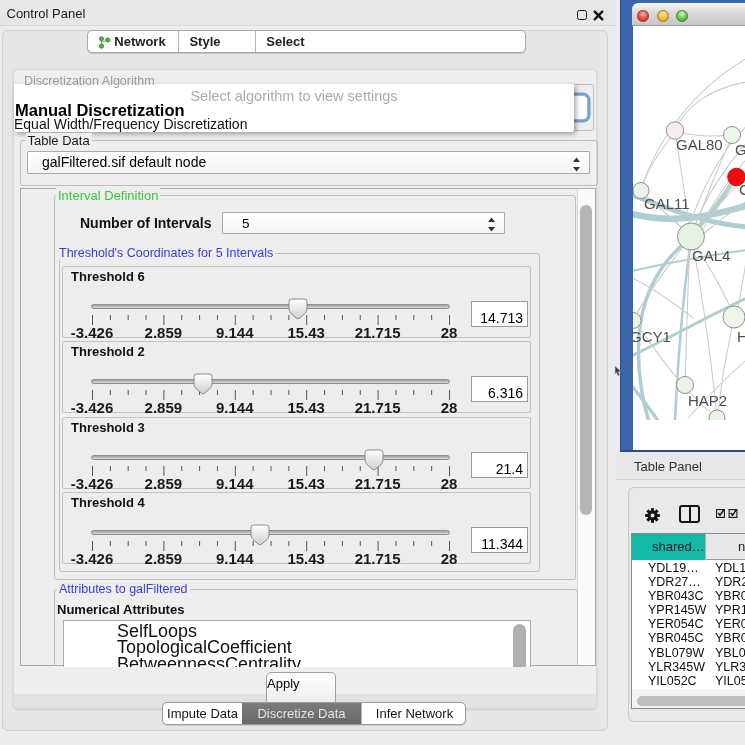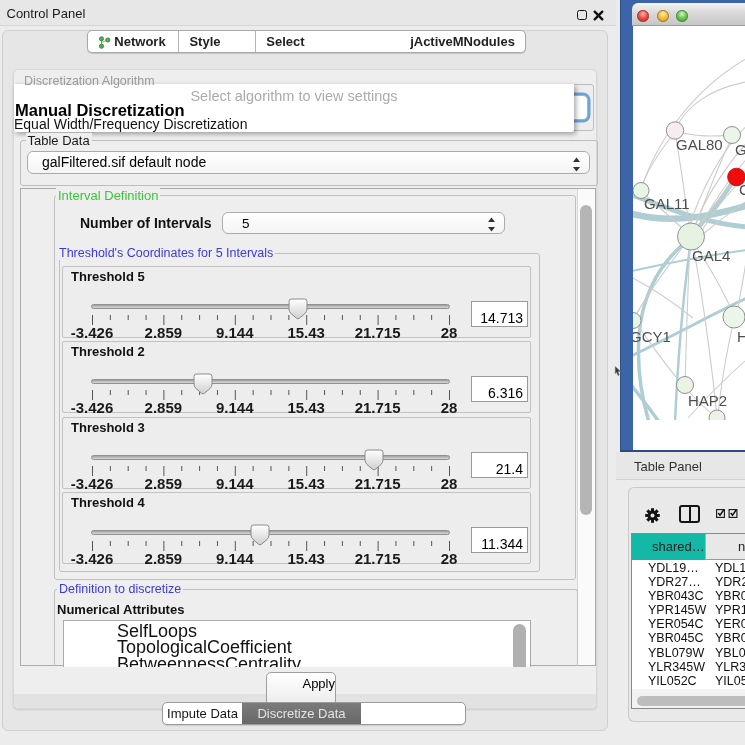--- a/index.html
+++ b/index.html
@@ -1,19 +1,19 @@
 <!DOCTYPE html>
 <html><head>
 <meta charset="utf-8">
 <style>
   * { margin:0; padding:0; box-sizing:border-box; }
   html,body { width:745px; height:745px; overflow:hidden; }
   body { font-family:"Liberation Sans", sans-serif; background:#ececec; position:relative; }
   .abs { position:absolute; }
-  .combo { position:absolute; background:linear-gradient(#ffffff,#f4f4f4); border:1px solid #ababab; border-radius:6px;text-align:right; }
+  .combo { position:absolute; background:linear-gradient(#ffffff,#f4f4f4); border:1px solid #ababab; border-radius:1px;text-align:right; }
   .tbox { position:absolute; left:62px; width:469px; height:72px; background:#ededed; border:1px solid #c2c2c2; border-radius:2px; }
   .tlab { position:absolute; left:8px; top:1.5px; font-size:13px; font-weight:bold; color:#111; }
   .track { position:absolute; left:27.5px; top:37px; width:359px; height:5px; background:linear-gradient(#9e9e9e,#dadada); border:1px solid #8f8f8f; border-radius:2.5px; }
   .vfield { position:absolute; left:408px; top:33.5px; width:57px; height:26px; background:#fff; border:1px solid #9a9a9a; font-size:14px; text-align:right; padding:8px 4px 0 0; color:#000; }
   .ticks { position:absolute; left:29px; top:48px; }
   .tklbl { position:absolute; top:56.5px; font-size:15px; font-weight:bold; color:#1a1a1a; width:60px; text-align:center; }
   .thumb { position:absolute; top:31px; }
 </style>
 </head>
 <body>
@@ -144,21 +144,20 @@
 <div class="abs" id="toptabs" style="left:87px;top:30px;width:439px;height:23px;background:#fff;border:1px solid #a9a9a9;border-radius:5px;box-shadow:0 1px 1px rgba(0,0,0,0.15);overflow:hidden;font-size:13px;font-weight:bold;color:#222;">
   <div style="position:absolute;left:0;top:0;width:90px;height:23px;line-height:22px;text-align:center;padding-left:14px;">Network</div>
   <svg style="position:absolute;left:10px;top:5px;" width="13" height="13" viewBox="0 0 13 13">
     <path d="M3.5 3 L3.5 10 M3.5 6.5 L9.5 4" stroke="#9a9a9a" stroke-width="1"></path>
     <circle cx="3.5" cy="2.8" r="2.1" fill="#4faf4f" stroke="#2c7d2c" stroke-width="0.8"></circle>
     <circle cx="3.5" cy="10.2" r="2.1" fill="#4faf4f" stroke="#2c7d2c" stroke-width="0.8"></circle>
     <circle cx="9.8" cy="4" r="2.1" fill="#4faf4f" stroke="#2c7d2c" stroke-width="0.8"></circle>
   </svg>
   <div style="position:absolute;left:90px;top:0;width:53px;height:23px;line-height:22px;text-align:center;border-left:1px solid #b5b5b5;">Style</div>
   <div style="position:absolute;left:143px;top:0;width:60px;height:23px;line-height:22px;text-align:center;border-left:1px solid #b5b5b5;margin-left:24px;">Select</div>
-  <div style="position:absolute;left:310px;top:0;width:129px;height:23px;line-height:22px;text-align:center;">jActiveMNodules</div>
 </div>
 
 <div class="abs" style="left:20px;top:84px;width:574px;height:47px;border:1px solid #bdbdbd;border-radius:3px;"></div>
 <div class="abs" style="left:30px;top:95px;width:558px;height:25px;background:#fff;border:1px solid #b3b3b3;border-radius:5px;box-shadow:0 0 0 2.5px #6ea3d8;"></div>
 
 <div class="abs" style="left:14px;top:84px;width:560px;height:48px;background:#fff;box-shadow:2px 2px 5px rgba(0,0,0,0.35);border-radius:0 0 2px 2px;"></div>
 <div class="abs" style="left:14px;top:88px;width:560px;text-align:center;font-size:14.5px;color:#ababab;">Select algorithm to view settings</div>
 <div class="abs" style="left:15px;top:101px;font-size:16.5px;font-weight:bold;color:#000;">Manual Discretization</div>
 <div class="abs" style="left:14px;top:116px;font-size:14px;color:#111;">Equal Width/Frequency Discretization</div>
 <div class="abs" style="left:24px;top:74px;font-size:12.5px;color:#9b9b9b;">Discretization Algorithm</div>
@@ -183,21 +182,21 @@
   <span style="position:absolute;left:19px;top:3px;font-size:13.5px;color:#000;">5</span>
   <svg style="position:absolute;right:8px;top:4px;" width="9" height="15" viewBox="0 0 9 15">
       <path d="M4.5 0.5 L8 5 L1 5 Z M4.5 14.5 L8 10 L1 10 Z" fill="#333"></path>
     </svg>
 </div>
 
 <div class="abs" style="left:59px;top:253px;width:481px;height:319px;border:1px solid #c0c0c0;border-radius:3px;"></div>
 <div class="abs" style="left:57px;top:246px;font-size:12.5px;color:#3b3bd8;background:#eee;padding:0 2px;">Threshold's Coordinates for 5 Intervals</div>
 
 <div class="tbox" style="top:266px;">
-  <div class="tlab">Threshold 5</div>
+  <div class="tlab">Threshold 6</div>
   <div class="track"></div>
   <svg class="ticks" width="359" height="11">
       <path d="M0.5 0 V10 M18.35 0 V5 M36.2 0 V5 M54.05 0 V5 M71.9 0 V10 M89.75 0 V5 M107.6 0 V5 M125.45 0 V5 M143.3 0 V10 M161.15 0 V5 M179.0 0 V5 M196.85 0 V5 M214.7 0 V10 M232.55 0 V5 M250.4 0 V5 M268.25 0 V5 M286.1 0 V10 M303.95 0 V5 M321.8 0 V5 M339.65 0 V5 M357.5 0 V10" stroke="#555" stroke-width="1" fill="none"></path>
     </svg>
   <div class="tklbl" style="left:-1px;">-3.426</div>
   <div class="tklbl" style="left:70.4px;">2.859</div>
   <div class="tklbl" style="left:141.8px;">9.144</div>
   <div class="tklbl" style="left:213.2px;">15.43</div>
   <div class="tklbl" style="left:284.6px;">21.715</div>
   <div class="tklbl" style="left:356px;">28</div>
@@ -276,25 +275,26 @@
         <linearGradient id="tg4" x1="0" y1="0" x2="0" y2="1">
           <stop offset="0" stop-color="#ffffff"></stop>
           <stop offset="1" stop-color="#cfcfcf"></stop>
         </linearGradient>
       </defs>
     </svg>
   <div class="vfield">11.344</div>
 </div>
 
 <div class="abs" style="left:54px;top:589px;width:524px;height:77px;border:1px solid #c0c0c0;border-radius:3px 3px 0 0;border-bottom:none;"></div>
-<div class="abs" style="left:57px;top:582px;font-size:12.5px;color:#3b3bd8;background:#eee;padding:0 2px;">Definition to discretize</div>
+<div class="abs" style="left:57px;top:582px;font-size:12.5px;color:#3b3bd8;background:#eee;padding:0 2px;">Attributes to galFiltered</div>
 <div class="abs" style="left:57px;top:601.5px;font-size:13px;font-weight:bold;color:#111;">Numerical Attributes</div>
 <div class="abs" style="left:63px;top:620px;width:468px;height:47px;background:#fff;border:1px solid #ababab;border-bottom:none;overflow:hidden;">
   <div style="position:absolute;left:9px;top:1.5px;font-size:18px;color:#111;line-height:16.8px;margin-left:44px;">SelfLoops<br>TopologicalCoefficient<br>BetweennessCentrality</div>
   <div style="position:absolute;right:4px;top:3px;width:13px;height:60px;background:#b0b0b0;border-radius:6.5px;"></div>
 </div>
 
-<div class="abs" style="left:266px;top:672px;width:70px;height:34px;background:linear-gradient(#ffffff,#ececec);border:1px solid #9f9f9f;border-radius:5px;text-align:right;line-height:21px;font-size:13px;color:#000;">Apply</div>
+<div class="abs" style="left:266px;top:672px;width:70px;height:34px;background:linear-gradient(#ffffff,#ececec);border:1px solid #9f9f9f;border-radius:5px;text-align:left;line-height:21px;font-size:13px;color:#000;">Apply</div>
 
 <div class="abs" style="left:162px;top:702px;width:304px;height:23px;background:#fff;border:1px solid #9b9b9b;border-radius:5px;overflow:hidden;font-size:13px;color:#141414;box-shadow:0 1px 1px rgba(0,0,0,0.12);">
   <div style="position:absolute;left:0;top:0;width:79px;height:23px;line-height:22px;text-align:center;">Impute Data</div>
   <div style="position:absolute;left:79px;top:0;width:119px;height:23px;line-height:22px;text-align:center;background:linear-gradient(#7b7b7b,#666666);color:#e4e4e4;">Discretize Data</div>
+  <div style="position:absolute;left:198px;top:0;width:106px;height:23px;line-height:22px;text-align:center;border-left:1px solid #b5b5b5;">Infer Network</div>
 </div>
 
 </body></html>

